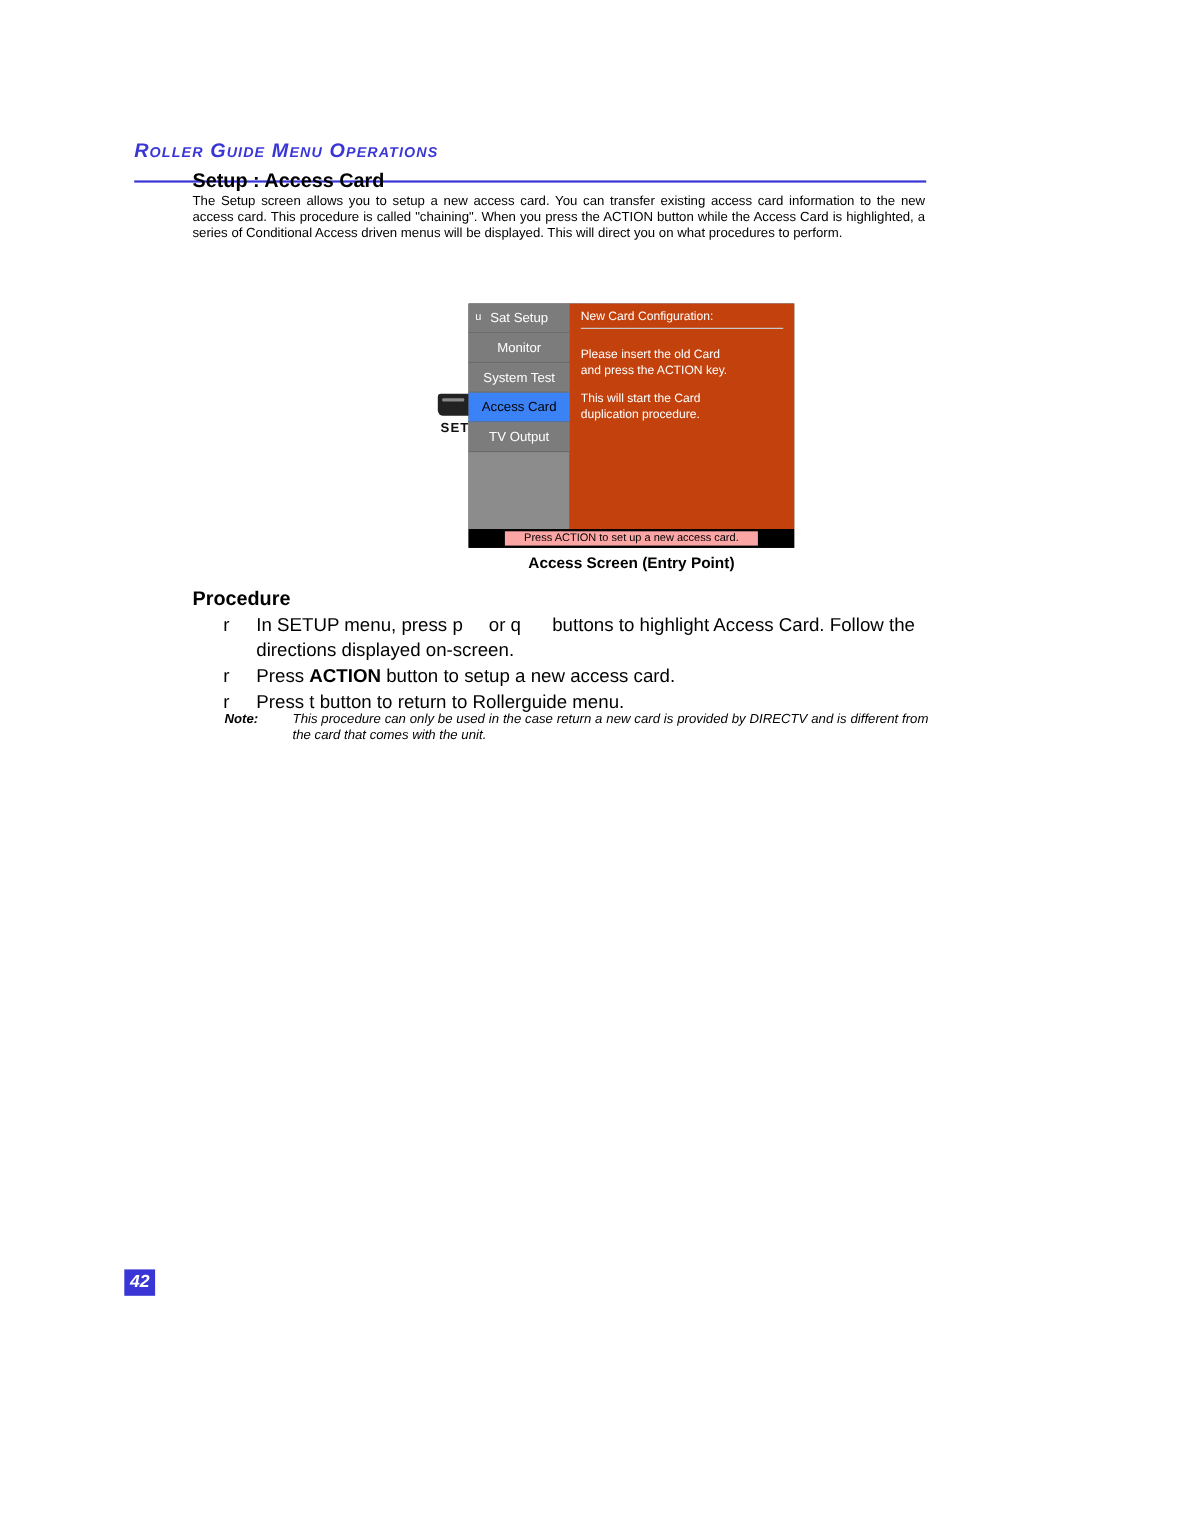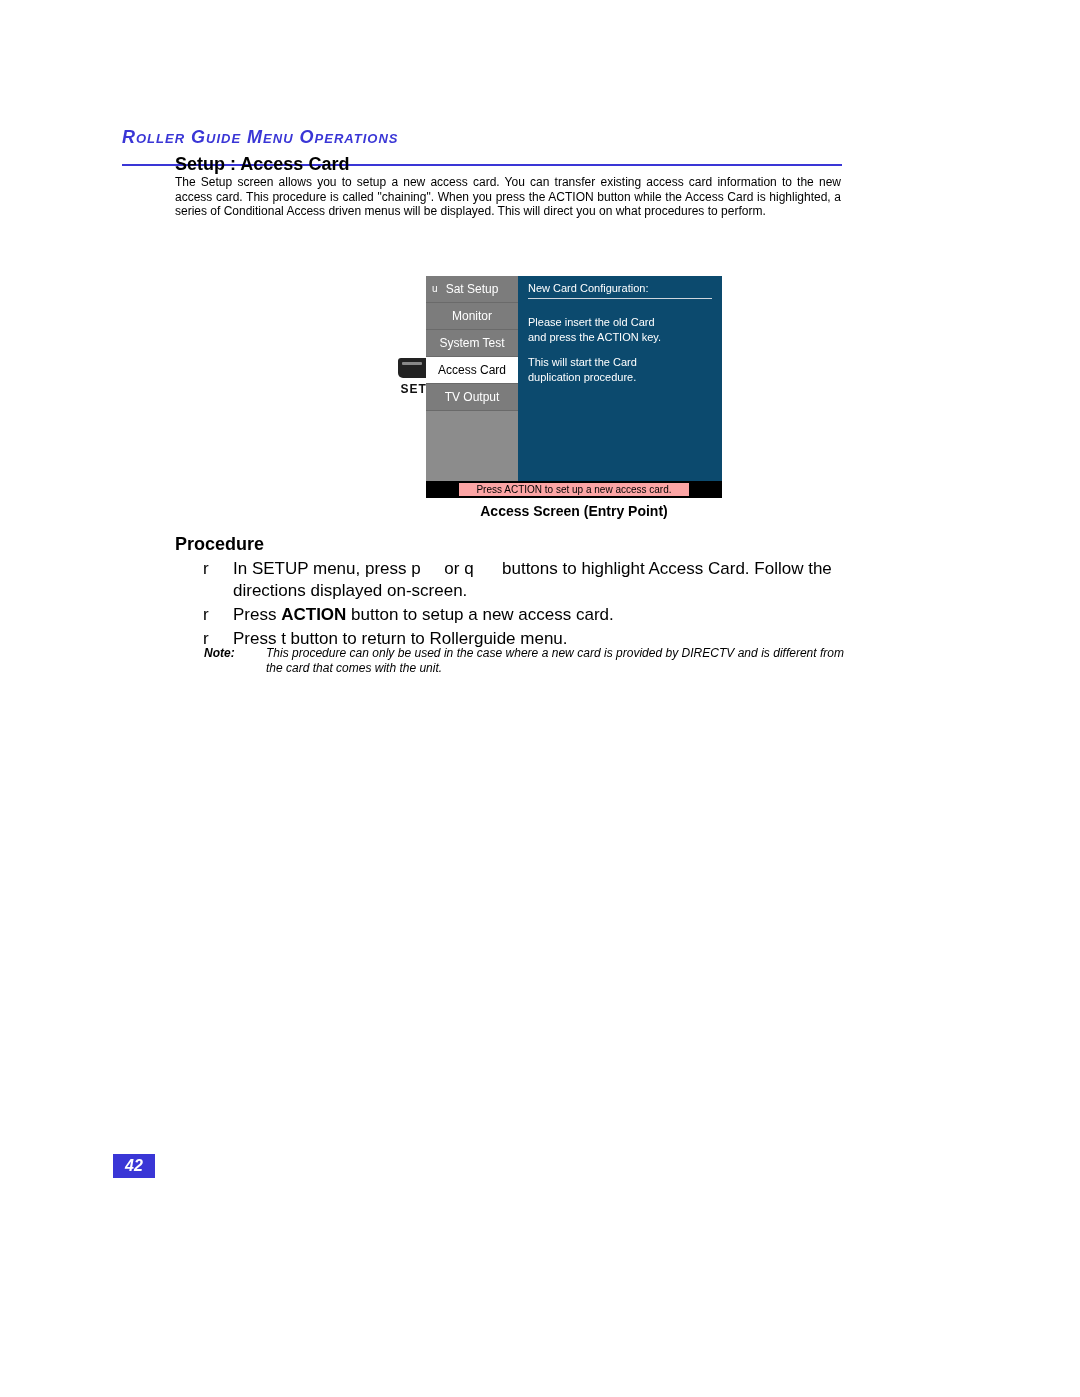--- a/index.html
+++ b/index.html
@@ -103,39 +103,39 @@
     height: 26px;
     line-height: 26px;
     text-align: center;
     color: #fff;
     background: #7c7c7c;
     border-bottom: 1px solid #6a6a6a;
     font-size: 12px;
     position: relative;
   }
   .screenshot .menu-item.selected {
-    background: #ffffff;
+    background: #3b82f6;
     color: #000;
   }
   .screenshot .menu-item .arrow {
     position: absolute;
     left: 6px;
     top: 0;
     height: 26px;
     line-height: 26px;
     font-size: 10px;
     color: #fff;
   }
   .screenshot .info-col {
     position: absolute;
     left: 92px;
     top: 0;
     width: 204px;
     height: 205px;
-    background: #0c4a6e;
+    background: #c2410c;
     color: #fff;
   }
   .screenshot .info-title {
     padding: 6px 10px 2px 10px;
     font-size: 11px;
   }
   .screenshot .info-hr {
     margin: 2px 10px 6px 10px;
     border: none;
     border-top: 1px solid #cfd5dc;
@@ -222,21 +222,21 @@
     flex: 0 0 62px;
   }
   .note-block .note-text {
     flex: 1;
   }
 
   .page-number {
     position: absolute;
     left: 113px;
     top: 1154px;
-    width: 42px;
+    width: 28px;
     height: 24px;
     background: #3a36d6;
     color: #fff;
     font-style: italic;
     font-weight: bold;
     text-align: center;
     line-height: 24px;
     font-size: 16px;
   }
 </style>
@@ -309,18 +309,18 @@
       </div>
     </div>
     <div class="proc-item">
       <div class="bullet">r</div>
       <div class="text">Press  t  button to return to Rollerguide menu.</div>
     </div>
   </div>
 
   <div class="note-block">
     <div class="note-label">Note:</div>
-    <div class="note-text">This procedure can only be used in the case where a new card is provided by DIRECTV and is different from the card that comes with the unit.</div>
+    <div class="note-text">This procedure can only be used in the case return a new card is provided by DIRECTV and is different from the card that comes with the unit.</div>
   </div>
 
   <div class="page-number">42</div>
 
 </div>
 
 </body></html>

